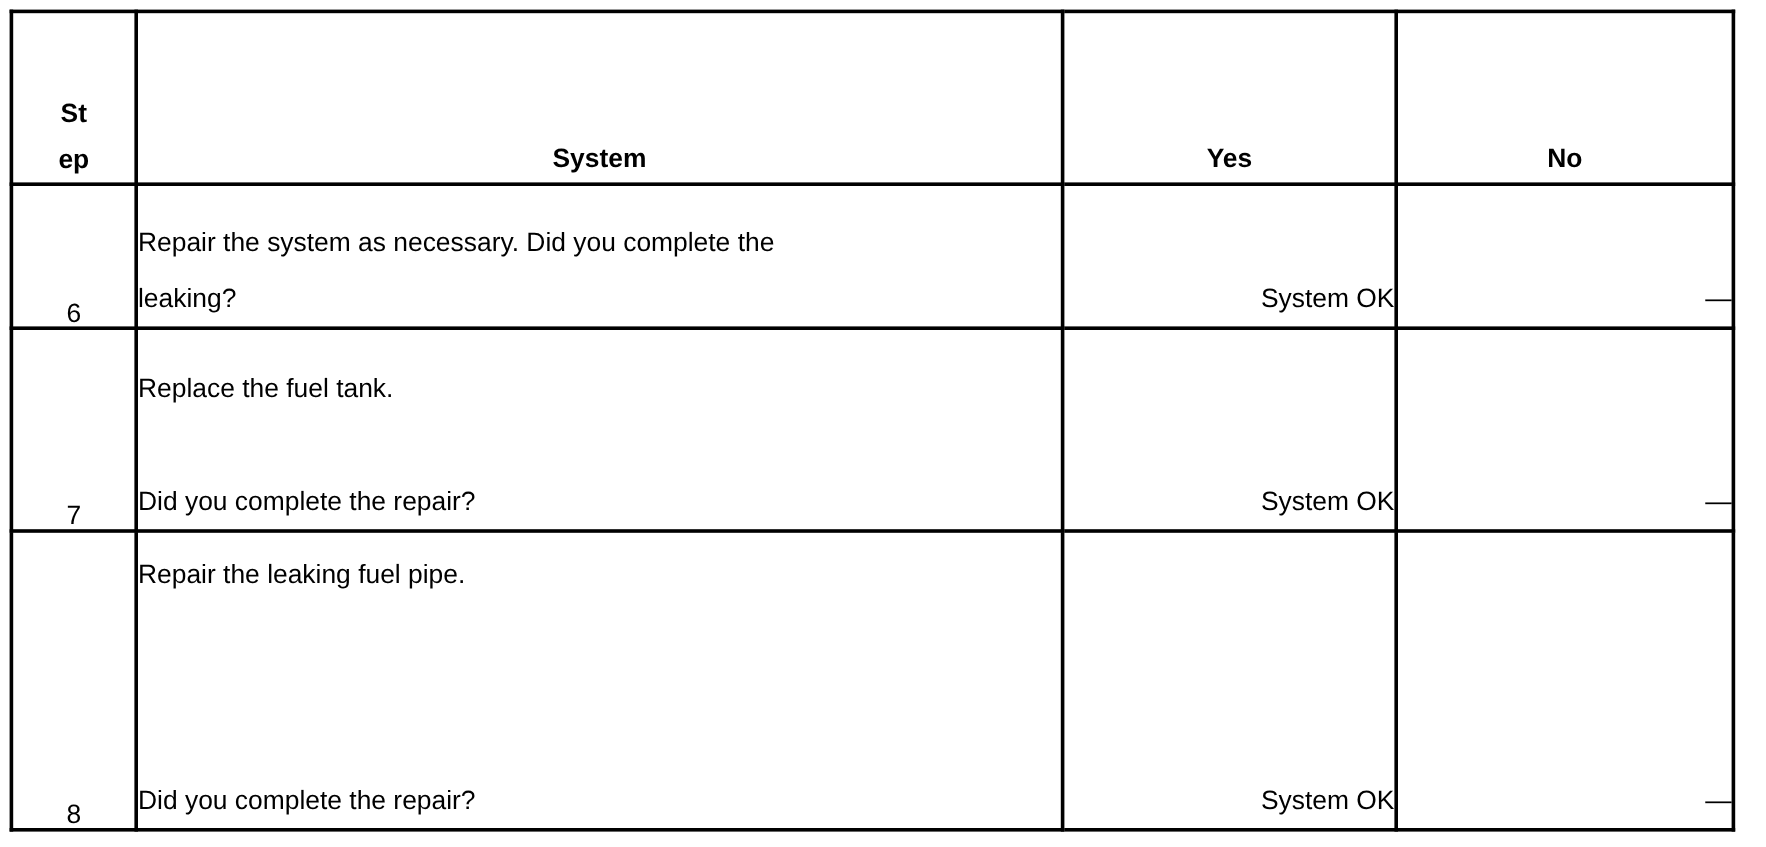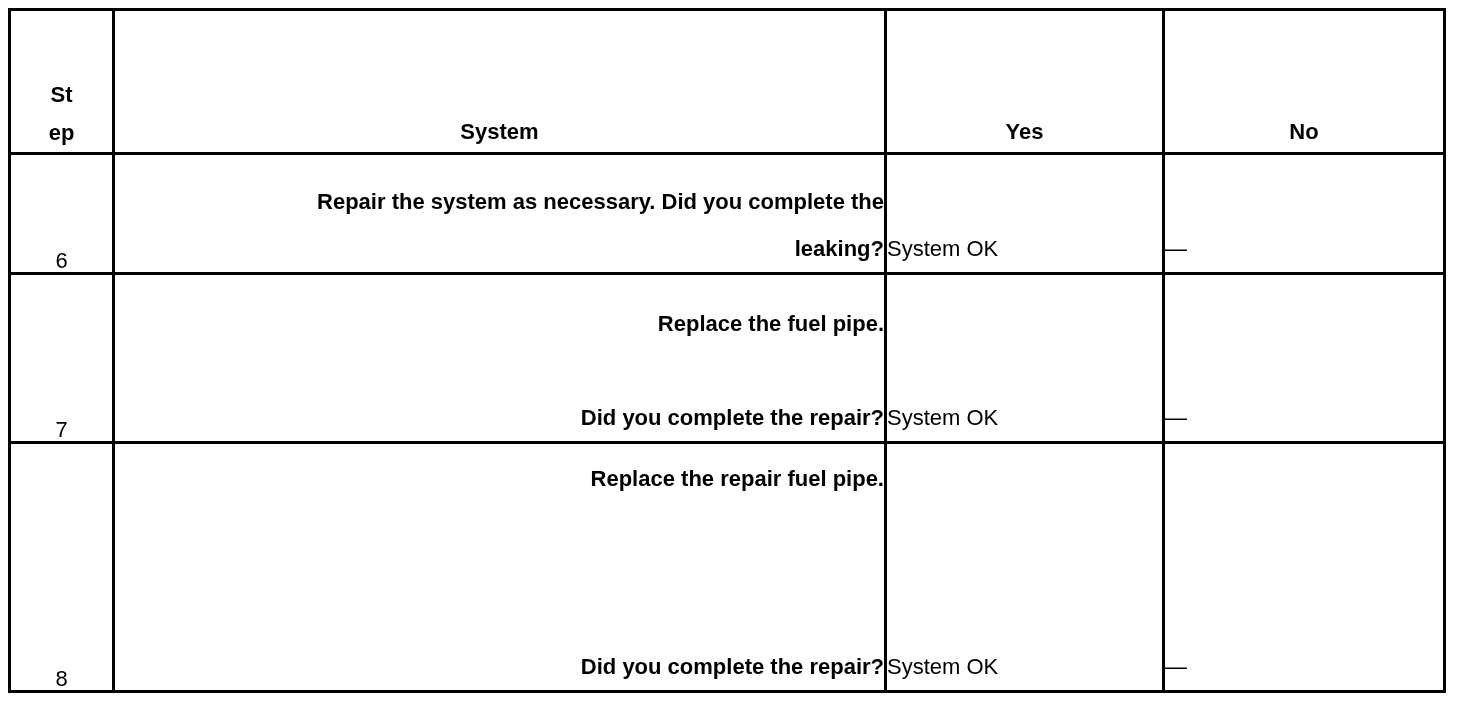--- a/index.html
+++ b/index.html
@@ -70,39 +70,38 @@
   
   .cell-step {
     font-size: 22px;
     text-align: center;
     vertical-align: middle;
     line-height: 1;
   }
   .cell-action {
     font-size: 22px;
     line-height: 47px;
-    text-align: right;
+    text-align: left;
     padding-left: 19px;
     padding-right: 10px;
     padding-bottom: 8px;
     vertical-align: bottom;
-    font-weight: bold;
   }
   .cell-action .ln {
     display: block;
     white-space: pre-wrap;
     min-height: 47px;
   }
   .cell-action .ln.spacer {
     color: transparent;
   }
   .cell-yes, .cell-no {
     font-size: 22px;
     line-height: 47px;
-    text-align: left;
+    text-align: right;
     vertical-align: bottom;
     padding-bottom: 8px;
   }
   .dash {
     font-size: 22px;
     letter-spacing: 0;
   }
 </style>
 </head>
 <body>
@@ -134,32 +133,32 @@
           <span class="ln">Repair the system as necessary. Did you complete the</span>
           <span class="ln">leaking?</span>
         </td>
         <td class="cell-yes">System OK</td>
         <td class="cell-no dash">—</td>
       </tr>
 
       <tr class="row-7">
         <td class="cell-step">7</td>
         <td class="cell-action">
-          <span class="ln">Replace the fuel pipe.</span>
+          <span class="ln">Replace the fuel tank.</span>
           <span class="ln spacer"></span>
           <span class="ln">Did you complete the repair?</span>
         </td>
         <td class="cell-yes">System OK</td>
         <td class="cell-no dash">—</td>
       </tr>
 
       <tr class="row-8">
         <td class="cell-step">8</td>
         <td class="cell-action">
-          <span class="ln">Replace the repair fuel pipe.</span>
+          <span class="ln">Repair the leaking fuel pipe.</span>
           <span class="ln spacer"></span>
           <span class="ln spacer"></span>
           <span class="ln spacer"></span>
           <span class="ln">Did you complete the repair?</span>
         </td>
         <td class="cell-yes">System OK</td>
         <td class="cell-no dash">—</td>
       </tr>
 
     </tbody>

